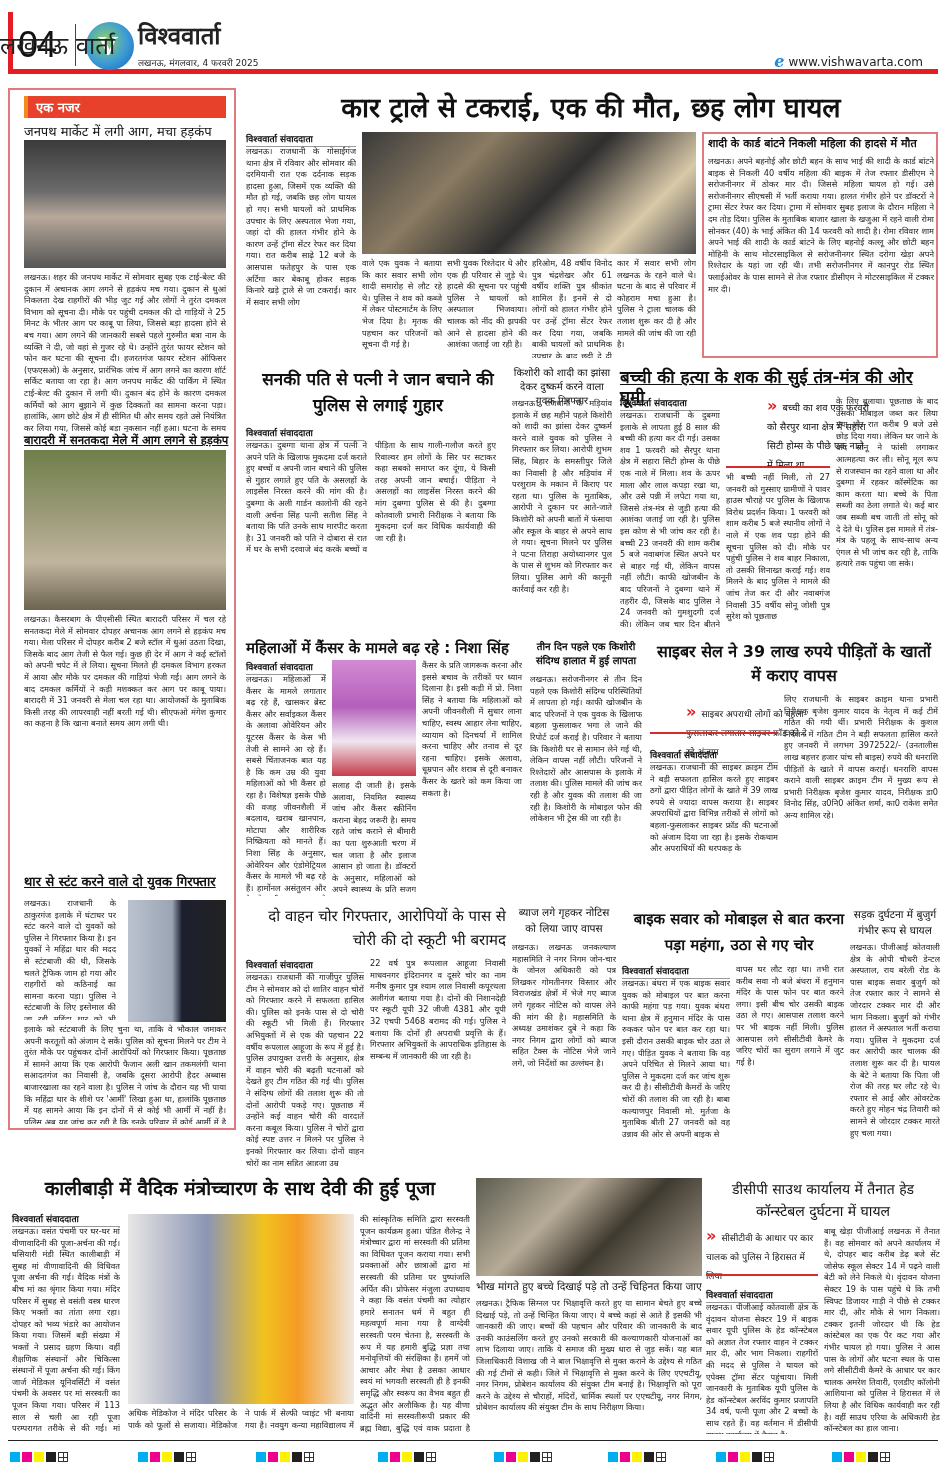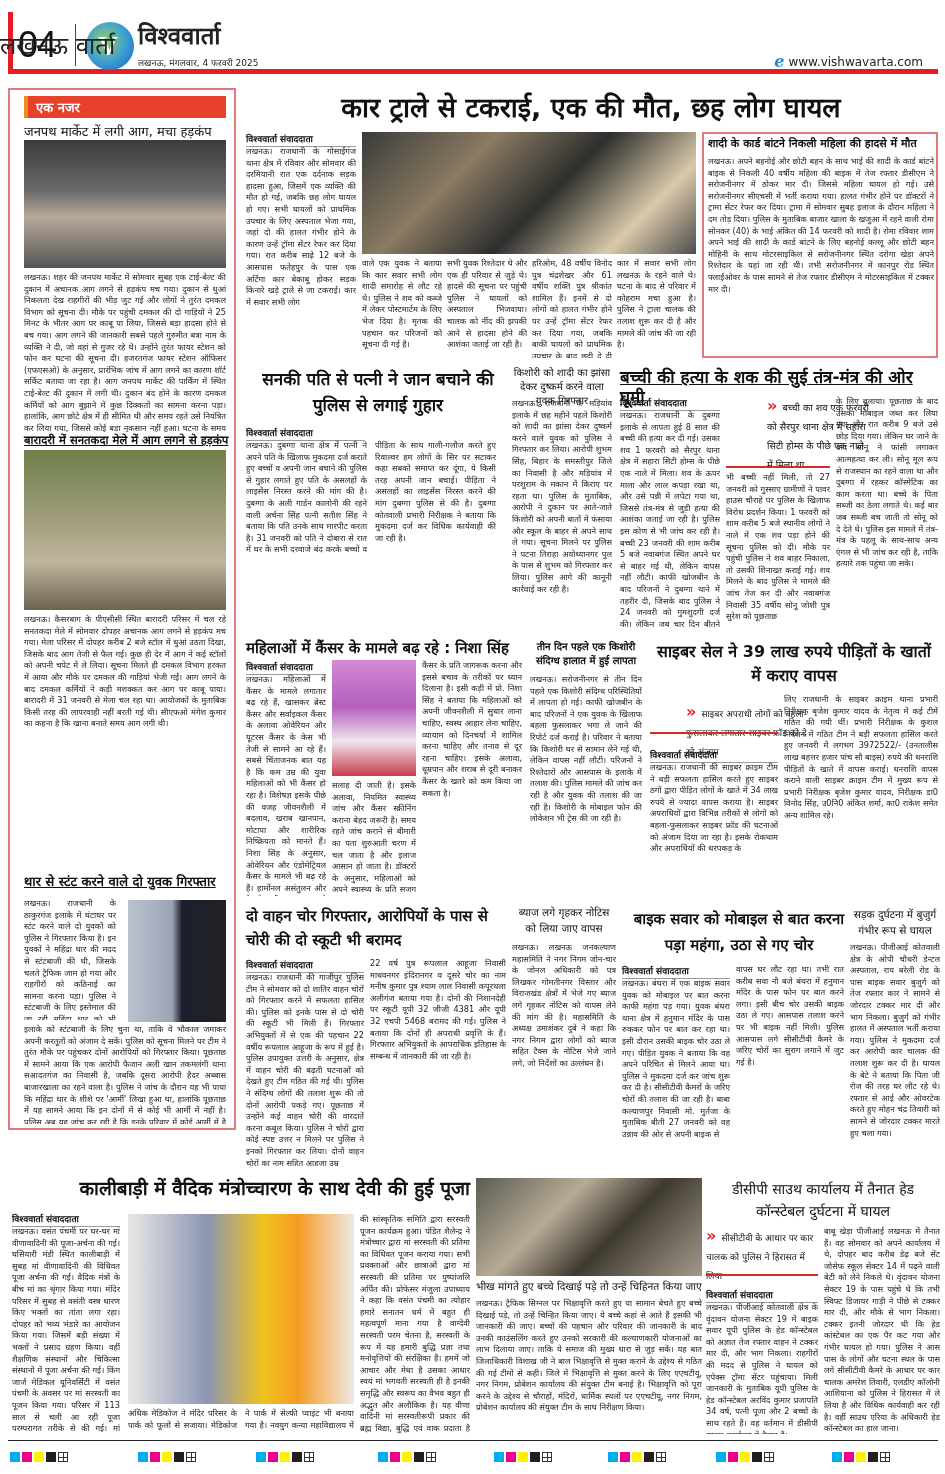--- a/index.html
+++ b/index.html
@@ -123,40 +123,40 @@
 <div class="abs headline hl-center" style="left:530px;top:640px;width:112px;font-size:10px;font-weight:bold;line-height:14px;">तीन दिन पहले एक किशोरी संदिग्ध हालात में हुई लापता</div>
 <div class="abs text" style="left:530px;top:674px;width:112px;height:222px;">लखनऊ। सरोजनीनगर से तीन दिन पहले एक किशोरी संदिग्ध परिस्थितियों में लापता हो गई। काफी खोजबीन के बाद परिजनों ने एक युवक के खिलाफ बहला फुसलाकर भगा ले जाने की रिपोर्ट दर्ज कराई है। परिवार ने बताया कि किशोरी घर से सामान लेने गई थी, लेकिन वापस नहीं लौटी। परिजनों ने रिश्तेदारों और आसपास के इलाके में तलाश की। पुलिस मामले की जांच कर रही है और युवक की तलाश की जा रही है। किशोरी के मोबाइल फोन की लोकेशन भी ट्रेस की जा रही है।</div>
 
 <div class="abs headline hl-center" style="left:650px;top:640px;width:288px;font-size:16px;line-height:24px;">साइबर सेल ने 39 लाख रुपये पीड़ितों के खातों में कराए वापस</div>
 <div class="abs" style="left:686px;top:694px;width:128px;height:34px;margin-top:8px;">
   <span class="bullet">»</span>
   <span class="kicker" style="font-size:9px;line-height:13px;">साइबर अपराधी लोगों को बहला-फुसलाकर लगातार साइबर फ्रॉड को दे रहे अंजाम</span>
 </div>
 <div class="abs rule-red" style="left:650px;top:732px;width:128px;"></div>
 <div class="abs byline" style="left:650px;top:748px;width:128px;">विश्ववार्ता संवाददाता</div>
-<div class="abs text" style="left:650px;top:762px;width:128px;height:134px;">लखनऊ। राजधानी की साइबर क्राइम टीम ने बड़ी सफलता हासिल करते हुए साइबर ठगों द्वारा पीड़ित लोगों के खाते में 34 लाख रुपये से ज्यादा वापस कराया है। साइबर अपराधियों द्वारा विभिन्न तरीकों से लोगों को बहला-फुसलाकर साइबर फ्रॉड की घटनाओं को अंजाम दिया जा रहा है। इसके रोकथाम और अपराधियों की धरपकड़ के</div>
+<div class="abs text" style="left:650px;top:762px;width:128px;height:134px;">लखनऊ। राजधानी की साइबर क्राइम टीम ने बड़ी सफलता हासिल करते हुए साइबर ठगों द्वारा पीड़ित लोगों के खाते में 39 लाख रुपये से ज्यादा वापस कराया है। साइबर अपराधियों द्वारा विभिन्न तरीकों से लोगों को बहला-फुसलाकर साइबर फ्रॉड की घटनाओं को अंजाम दिया जा रहा है। इसके रोकथाम और अपराधियों की धरपकड़ के</div>
 <div class="abs text" style="left:784px;top:694px;width:154px;height:202px;">लिए राजधानी के साइबर क्राइम थाना प्रभारी निरीक्षक बृजेश कुमार यादव के नेतृत्व में कई टीमें गठित की गयी थीं। प्रभारी निरीक्षक के कुशल निर्देशन में गठित टीम ने बड़ी सफलता हासिल करते हुए जनवरी में लगभग 3972522/- (उनतालीस लाख बहत्तर हजार पांच सौ बाइस) रुपये की धनराशि पीड़ितों के खाते में वापस कराई। धनराशि वापस कराने वाली साइबर क्राइम टीम में मुख्य रूप से प्रभारी निरीक्षक बृजेश कुमार यादव, निरीक्षक डा0 विनोद सिंह, उ0नि0 अंकित शर्मा, का0 राकेश समेत अन्य शामिल रहे।</div>
 
-<div class="abs headline" style="left:246px;top:904px;width:260px;font-size:15px;font-weight:bold;line-height:24px;">दो वाहन चोर गिरफ्तार, आरोपियों के पास से चोरी की दो स्कूटी भी बरामद</div>
+<div class="abs headline" style="left:246px;top:904px;width:260px;font-size:15px;font-weight:normal;line-height:24px;text-align:right;">दो वाहन चोर गिरफ्तार, आरोपियों के पास से चोरी की दो स्कूटी भी बरामद</div>
 <div class="abs byline" style="left:246px;top:958px;width:118px;">विश्ववार्ता संवाददाता</div>
 <div class="abs text" style="left:246px;top:972px;width:118px;height:194px;">लखनऊ। राजधानी की गाजीपुर पुलिस टीम ने सोमवार को दो शातिर वाहन चोरों को गिरफ्तार करने में सफलता हासिल की। पुलिस को इनके पास से दो चोरी की स्कूटी भी मिली हैं। गिरफ्तार अभियुक्तों में से एक की पहचान 22 वर्षीय रूपलाल आहूजा के रूप में हुई है। पुलिस उपायुक्त उत्तरी के अनुसार, क्षेत्र में वाहन चोरी की बढ़ती घटनाओं को देखते हुए टीम गठित की गई थी। पुलिस ने संदिग्ध लोगों की तलाश शुरू की तो दोनों आरोपी पकड़े गए। पूछताछ में उन्होंने कई वाहन चोरी की वारदातें करना कबूल किया। पुलिस ने चोरों द्वारा कोई स्पष्ट उत्तर न मिलने पर पुलिस ने इनको गिरफ्तार कर लिया। दोनों वाहन चोरों का नाम सहित आहूजा उम्र</div>
 <div class="abs text" style="left:370px;top:958px;width:136px;height:208px;">22 वर्ष पुत्र रूपलाल आहूजा निवासी माधवनगर इंदिरानगर व दूसरे चोर का नाम मनीष कुमार पुत्र श्याम लाल निवासी कपूरथला अलीगंज बताया गया है। दोनों की निशानदेही पर स्कूटी यूपी 32 जीजी 4381 और यूपी 32 एचपी 5468 बरामद की गई। पुलिस ने बताया कि दोनों ही अपराधी प्रवृत्ति के हैं। गिरफ्तार अभियुक्तों के आपराधिक इतिहास के सम्बन्ध में जानकारी की जा रही है।</div>
 
 <div class="abs headline hl-center" style="left:512px;top:904px;width:104px;font-size:10.5px;font-weight:normal;line-height:16px;">ब्याज लगे गृहकर नोटिस को लिया जाए वापस</div>
 <div class="abs text" style="left:512px;top:942px;width:104px;height:224px;">लखनऊ। लखनऊ जनकल्याण महासमिति ने नगर निगम जोन-चार के जोनल अधिकारी को पत्र लिखकर गोमतीनगर विस्तार और विराजखंड क्षेत्रों में भेजे गए ब्याज लगे गृहकर नोटिस को वापस लेने की मांग की है। महासमिति के अध्यक्ष उमाशंकर दुबे ने कहा कि नगर निगम द्वारा लोगों को ब्याज सहित टैक्स के नोटिस भेजे जाने लगे, जो निर्देशों का उल्लंघन है।</div>
 
 <div class="abs headline hl-center" style="left:622px;top:906px;width:234px;font-size:15px;line-height:26px;">बाइक सवार को मोबाइल से बात करना पड़ा महंगा, उठा से गए चोर</div>
 <div class="abs byline" style="left:622px;top:964px;width:108px;">विश्ववार्ता संवाददाता</div>
 <div class="abs text" style="left:622px;top:978px;width:108px;height:188px;">लखनऊ। बंथरा में एक बाइक सवार युवक को मोबाइल पर बात करना काफी महंगा पड़ गया। युवक बंथरा थाना क्षेत्र में हनुमान मंदिर के पास रुककर फोन पर बात कर रहा था। इसी दौरान उसकी बाइक चोर उठा ले गए। पीड़ित युवक ने बताया कि वह अपने परिचित से मिलने आया था। पुलिस ने मुकदमा दर्ज कर जांच शुरू कर दी है। सीसीटीवी कैमरों के जरिए चोरों की तलाश की जा रही है। बाबा कल्याणपुर निवासी मो. मुर्तजा के मुताबिक बीती 27 जनवरी को वह उन्नाव की ओर से अपनी बाइक से</div>
 <div class="abs text" style="left:736px;top:964px;width:108px;height:202px;">वापस घर लौट रहा था। तभी रात करीब सवा नौ बजे बंथरा में हनुमान मंदिर के पास फोन पर बात करने लगा। इसी बीच चोर उसकी बाइक उठा ले गए। आसपास तलाश करने पर भी बाइक नहीं मिली। पुलिस आसपास लगे सीसीटीवी कैमरे के जरिए चोरों का सुराग लगाने में जुट गई है।</div>
 
 <div class="abs headline hl-center" style="left:850px;top:906px;width:90px;font-size:10.5px;font-weight:normal;line-height:16px;">सड़क दुर्घटना में बुजुर्ग गंभीर रूप से घायल</div>
 <div class="abs text" style="left:850px;top:942px;width:90px;height:224px;">लखनऊ। पीजीआई कोतवाली क्षेत्र के ओपी चौधरी डेन्टल अस्पताल, राय बरेली रोड के पास बाइक सवार बुजुर्ग को तेज रफ्तार कार ने सामने से जोरदार टक्कर मार दी और भाग निकला। बुजुर्ग को गंभीर हालत में अस्पताल भर्ती कराया गया। पुलिस ने मुकदमा दर्ज कर आरोपी कार चालक की तलाश शुरू कर दी है। घायल के बेटे ने बताया कि पिता जी रोज की तरह घर लौट रहे थे। रफ्तार से आई और ओवरटेक करते हुए मोहन चंद्र तिवारी को सामने से जोरदार टक्कर मारते हुए चला गया।</div>
 
-<div class="abs headline" style="left:10px;top:1178px;width:460px;font-size:19px;text-align:right;">कालीबाड़ी में वैदिक मंत्रोच्चारण के साथ देवी की हुई पूजा</div>
+<div class="abs headline" style="left:10px;top:1178px;width:460px;font-size:19px;text-align:center;">कालीबाड़ी में वैदिक मंत्रोच्चारण के साथ देवी की हुई पूजा</div>
 <div class="abs byline" style="left:12px;top:1212px;width:108px;">विश्ववार्ता संवाददाता</div>
 <div class="abs text" style="left:12px;top:1226px;width:108px;height:206px;">लखनऊ। वसंत पंचमी पर घर-घर मां वीणावादिनी की पूजा-अर्चना की गई। घसियारी मंडी स्थित कालीबाड़ी में सुबह मां वीणावादिनी की विधिवत पूजा अर्चना की गई। वैदिक मंत्रों के बीच मां का श्रृंगार किया गया। मंदिर परिसर में सुबह से वसंती वस्त्र धारण किए भक्तों का तांता लगा रहा। दोपहर को भव्य भंडारे का आयोजन किया गया। जिसमें बड़ी संख्या में भक्तों ने प्रसाद ग्रहण किया। वहीं शैक्षणिक संस्थानों और चिकित्सा संस्थानों में पूजा अर्चना की गई। किंग जार्ज मेडिकल यूनिवर्सिटी में वसंत पंचमी के अवसर पर मां सरस्वती का पूजन किया गया। परिसर में 113 साल से चली आ रही पूजा परम्परागत तरीके से की गई। मां सरस्वती के पूजन के लिए चंद्रिका देवी मंदिर से मां की विशेष ज्योति लाकर पूजा-अर्चना की गई। कैम्पस में सवा तीन सौ से</div>
 <div class="abs photo photo-puja" style="left:128px;top:1214px;width:226px;height:190px;"></div>
 <div class="abs text" style="left:128px;top:1408px;width:226px;height:26px;column-count:2;column-gap:8px;">अधिक मेडिकोज ने मंदिर परिसर के पार्क को फूलों से सजाया। मेडिकोज ने पार्क में सेल्फी प्वाइंट भी बनाया गया है। नवयुग कन्या महाविद्यालय में बसंत पंचमी के अवसर पर महाविद्यालय</div>
 <div class="abs text" style="left:360px;top:1214px;width:110px;height:220px;">की सांस्कृतिक समिति द्वारा सरस्वती पूजन कार्यक्रम हुआ। पंडित शैलेन्द्र ने मंत्रोच्चार द्वारा मां सरस्वती की प्रतिमा का विधिवत पूजन कराया गया। सभी प्रवक्ताओं और छात्राओं द्वारा मां सरस्वती की प्रतिमा पर पुष्पांजलि अर्पित की। प्रोफेसर मंजुला उपाध्याय ने कहा कि वसंत पंचमी का त्योहार हमारे सनातन धर्म में बहुत ही महत्वपूर्ण माना गया है वाग्देवी सरस्वती परम चेतना है, सरस्वती के रूप में यह हमारी बुद्धि प्रज्ञा तथा मनोवृत्तियों की संरक्षिका हैं। हममें जो आचार और मेधा है उसका आधार स्वयं मां भगवती सरस्वती ही है इनकी समृद्धि और स्वरूप का वैभव बहुत ही अद्भुत और अलौकिक है। यह वीणा वादिनी मां सरस्वतीरूपी प्रकार की ब्रह्म विद्या, बुद्धि एवं वाक प्रदाता है संगीत की उत्पत्ति करने के कारण इन्हें संगीत की अधिष्ठात्री देवी भी कहा जाता है। इस मौके पर प्रसाद वितरित किया गया।</div>
 
 <div class="abs photo photo-meet" style="left:476px;top:1178px;width:226px;height:98px;"></div>
 <div class="abs headline" style="left:476px;top:1280px;width:226px;font-size:10.5px;font-weight:normal;">भीख मांगते हुए बच्चे दिखाई पड़े तो उन्हें चिहिनत किया जाए</div>
 <div class="abs text" style="left:476px;top:1298px;width:226px;height:136px;">लखनऊ। ट्रैफिक सिग्नल पर भिक्षावृत्ति करते हुए या सामान बेचते हुए बच्चे दिखाई पड़े, तो उन्हें चिन्हित किया जाए। ये बच्चे कहां से आते हैं इसकी भी जानकारी की जाए। बच्चों की पहचान और परिवार की जानकारी के बाद उनकी काउंसलिंग करते हुए उनको सरकारी की कल्याणकारी योजनाओं का लाभ दिलाया जाए। ताकि ये समाज की मुख्य धारा से जुड़ सकें। यह बात जिलाधिकारी विशाख जी ने बाल भिक्षावृत्ति से मुक्त कराने के उद्देश्य से गठित की गई टीमों से कही। जिले में भिक्षावृत्ति से मुक्त करने के लिए एएचटीयू, नगर निगम, प्रोबेशन कार्यालय की संयुक्त टीम बनाई है। भिक्षावृत्ति को पूरा करने के उद्देश्य से चौराहों, मंदिरों, धार्मिक स्थलों पर एएचटीयू, नगर निगम, प्रोबेशन कार्यालय की संयुक्त टीम के साथ निरीक्षण किया।</div>
 

